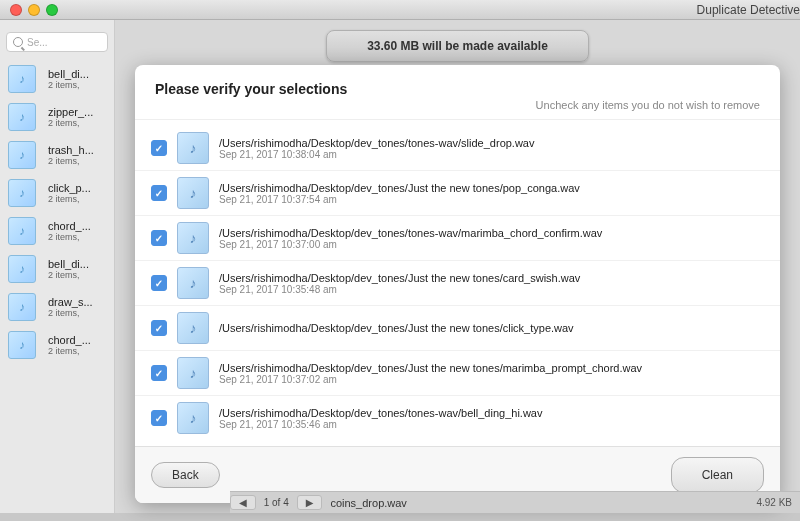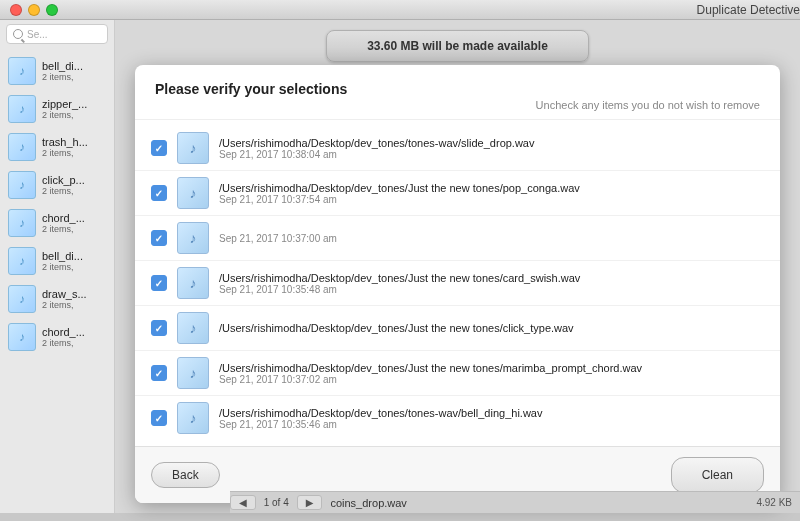--- a/index.html
+++ b/index.html
@@ -50,21 +50,21 @@
       height: calc(521px - 28px);
       position: relative;
     }
 
     
     .sidebar {
       width: 115px;
       background: #e8e8e8;
       border-right: 1px solid #ccc;
       height: 100%;
-      padding-top: 4px;
+      padding-top: 12px;
       overflow: hidden;
     }
     .search-bar {
       margin: 0 6px 8px 6px;
       background: white;
       border: 1px solid #ccc;
       border-radius: 4px;
       height: 20px;
       display: flex;
       align-items: center;
@@ -90,21 +90,21 @@
       transform: rotate(45deg);
     }
     .search-text {
       font-size: 10px;
       color: #aaa;
     }
     .sidebar-item {
       padding: 5px 8px;
       display: flex;
       align-items: center;
-      gap: 6px;
+      gap: 12px;
       cursor: pointer;
     }
     .file-icon {
       width: 28px;
       height: 28px;
       background: linear-gradient(135deg, #c8e8ff, #a0d0ff);
       border-radius: 3px;
       border: 1px solid #88bbdd;
       display: flex;
       align-items: center;
@@ -417,20 +417,21 @@
           <div class="file-info">
             <div class="file-path">/Users/rishimodha/Desktop/dev_tones/Just the new tones/pop_conga.wav</div>
             <div class="file-date">Sep 21, 2017 10:37:54 am</div>
           </div>
         </div>
 
         <div class="file-row">
           <div class="checkbox"></div>
           <div class="file-thumb">♪</div>
           <div class="file-info">
+            <div class="file-path">/Users/rishimodha/Desktop/dev_tones/tones-wav/marimba_chord_confirm.wav</div>
             <div class="file-date">Sep 21, 2017 10:37:00 am</div>
           </div>
         </div>
 
         <div class="file-row">
           <div class="checkbox"></div>
           <div class="file-thumb">♪</div>
           <div class="file-info">
             <div class="file-path">/Users/rishimodha/Desktop/dev_tones/Just the new tones/card_swish.wav</div>
             <div class="file-date">Sep 21, 2017 10:35:48 am</div>

